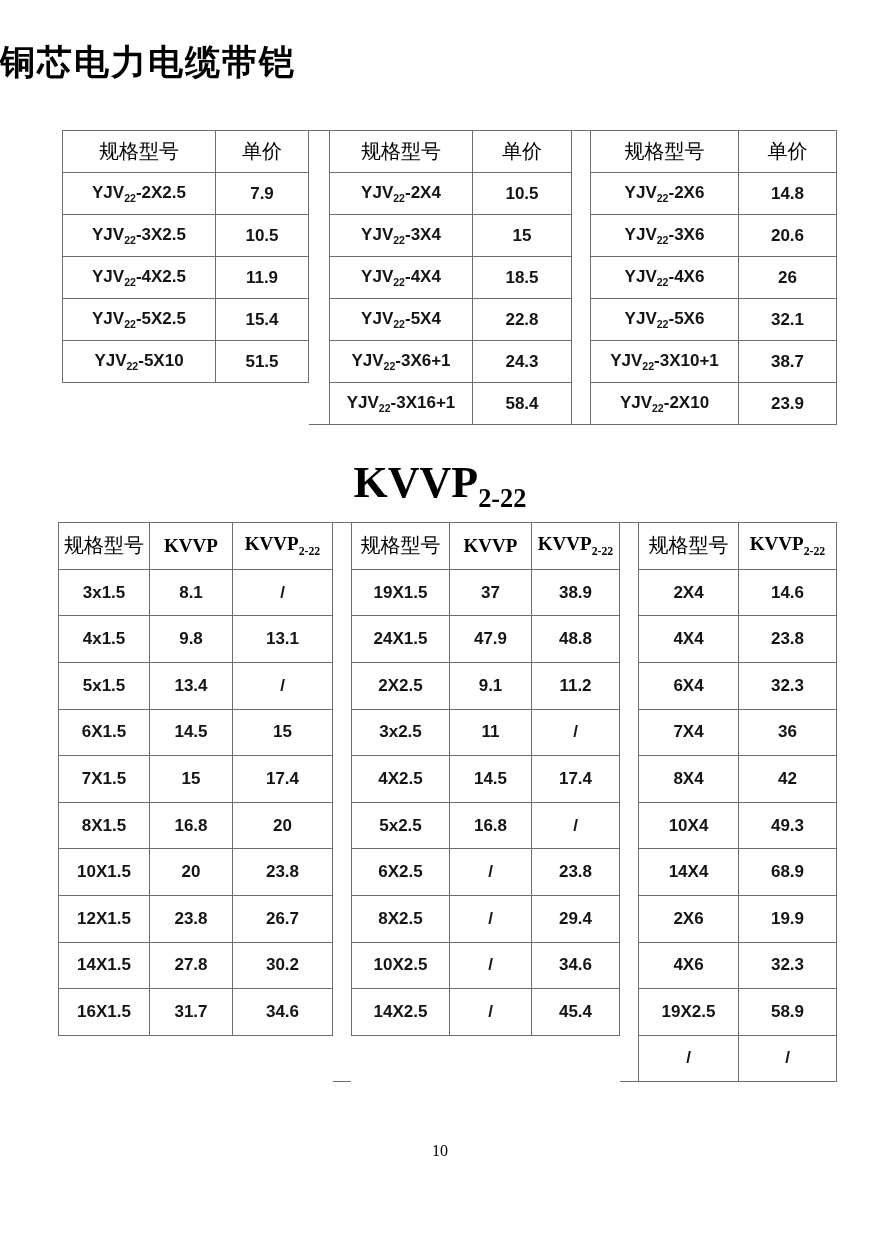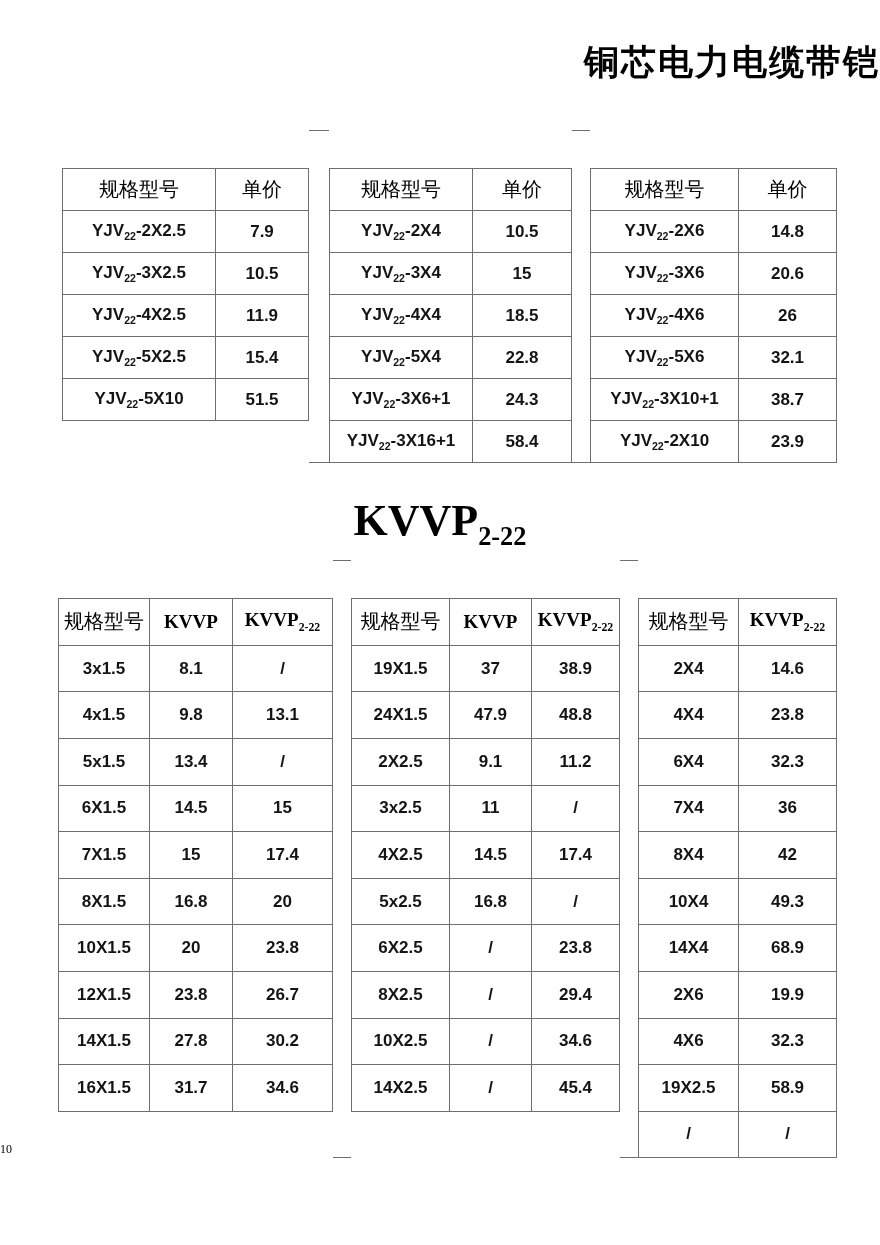--- a/index.html
+++ b/index.html
@@ -6,21 +6,21 @@
   body {
     width:880px; height:1245px;
     background:#ffffff;
     font-family:"Liberation Serif", serif;
     color:#000;
     position:relative;
     overflow:hidden;
   }
   .doc-title {
     margin:42px 0 0 0;
-    text-align:right;
+    text-align:left;
     font-size:35px;
     font-weight:bold;
     letter-spacing:2px;
     line-height:1.2;
     font-family:"Liberation Serif", serif;
   }
   .kvvp-title {
     margin:33px 0 0 0;
     text-align:center;
     font-size:44px;
@@ -38,21 +38,20 @@
   .gap-col {
     align-self:stretch;
     border-top:1px solid #6e6e6e;
     border-bottom:1px solid #6e6e6e;
   }
   .gap-22 { width:20px; }
   .gap-20 { width:18px; }
   table {
     border-collapse:collapse;
     table-layout:fixed;
-    margin-top:38px;
   }
   th, td {
     border:1px solid #6e6e6e;
     text-align:center;
     vertical-align:middle;
     padding:0;
     overflow:hidden;
   }
   th {
     font-family:"Liberation Serif", serif;
@@ -68,21 +67,22 @@
     color:#141414;
   }
   td sub, th sub { font-size:0.62em; letter-spacing:0; }
   .s1 tr { height:42px; }
   .s2 tr { height:46.6px; }
   .page-footer {
     position:absolute;
     top:1142px;
     left:0;
     width:100%;
-    font-size:12px;
+    text-align:center;
+    font-size:16px;
     font-family:"Liberation Serif", serif;
   }
 </style>
 </head>
 <body>
 
 <h1 class="doc-title">铜芯电力电缆带铠</h1>
 
 <div class="table-block block-1">
   <table class="s1" style="width:246px">

